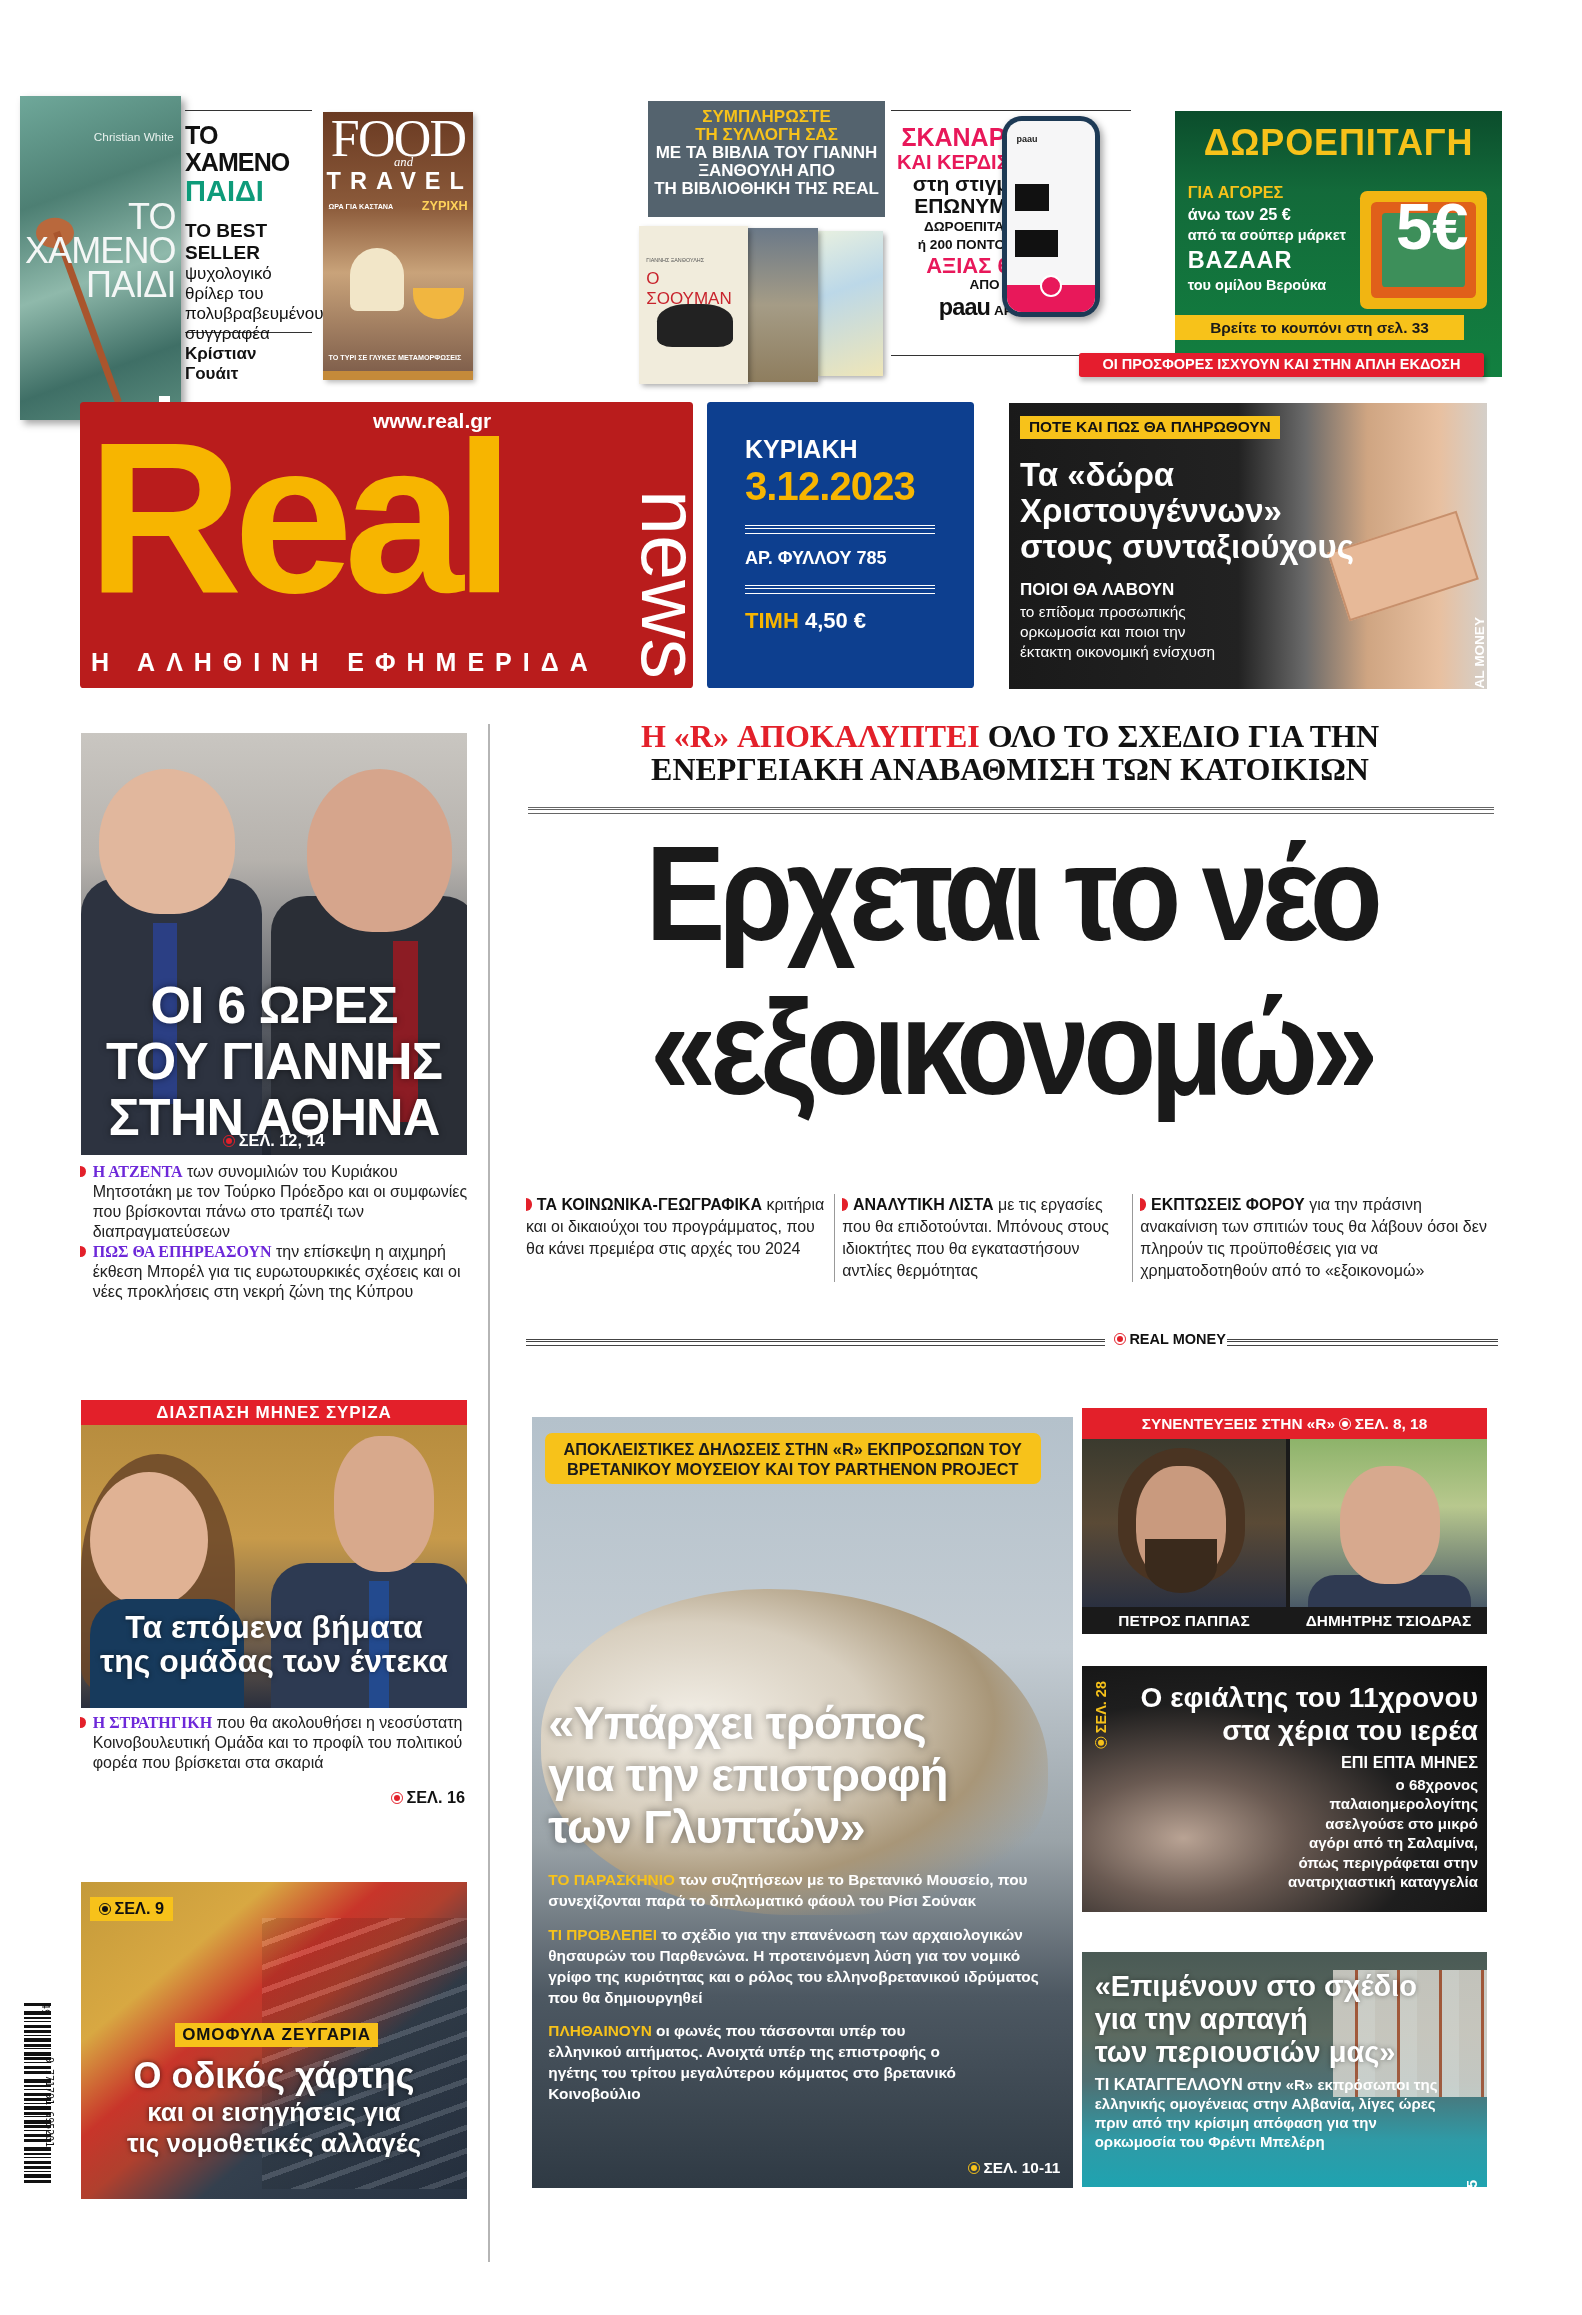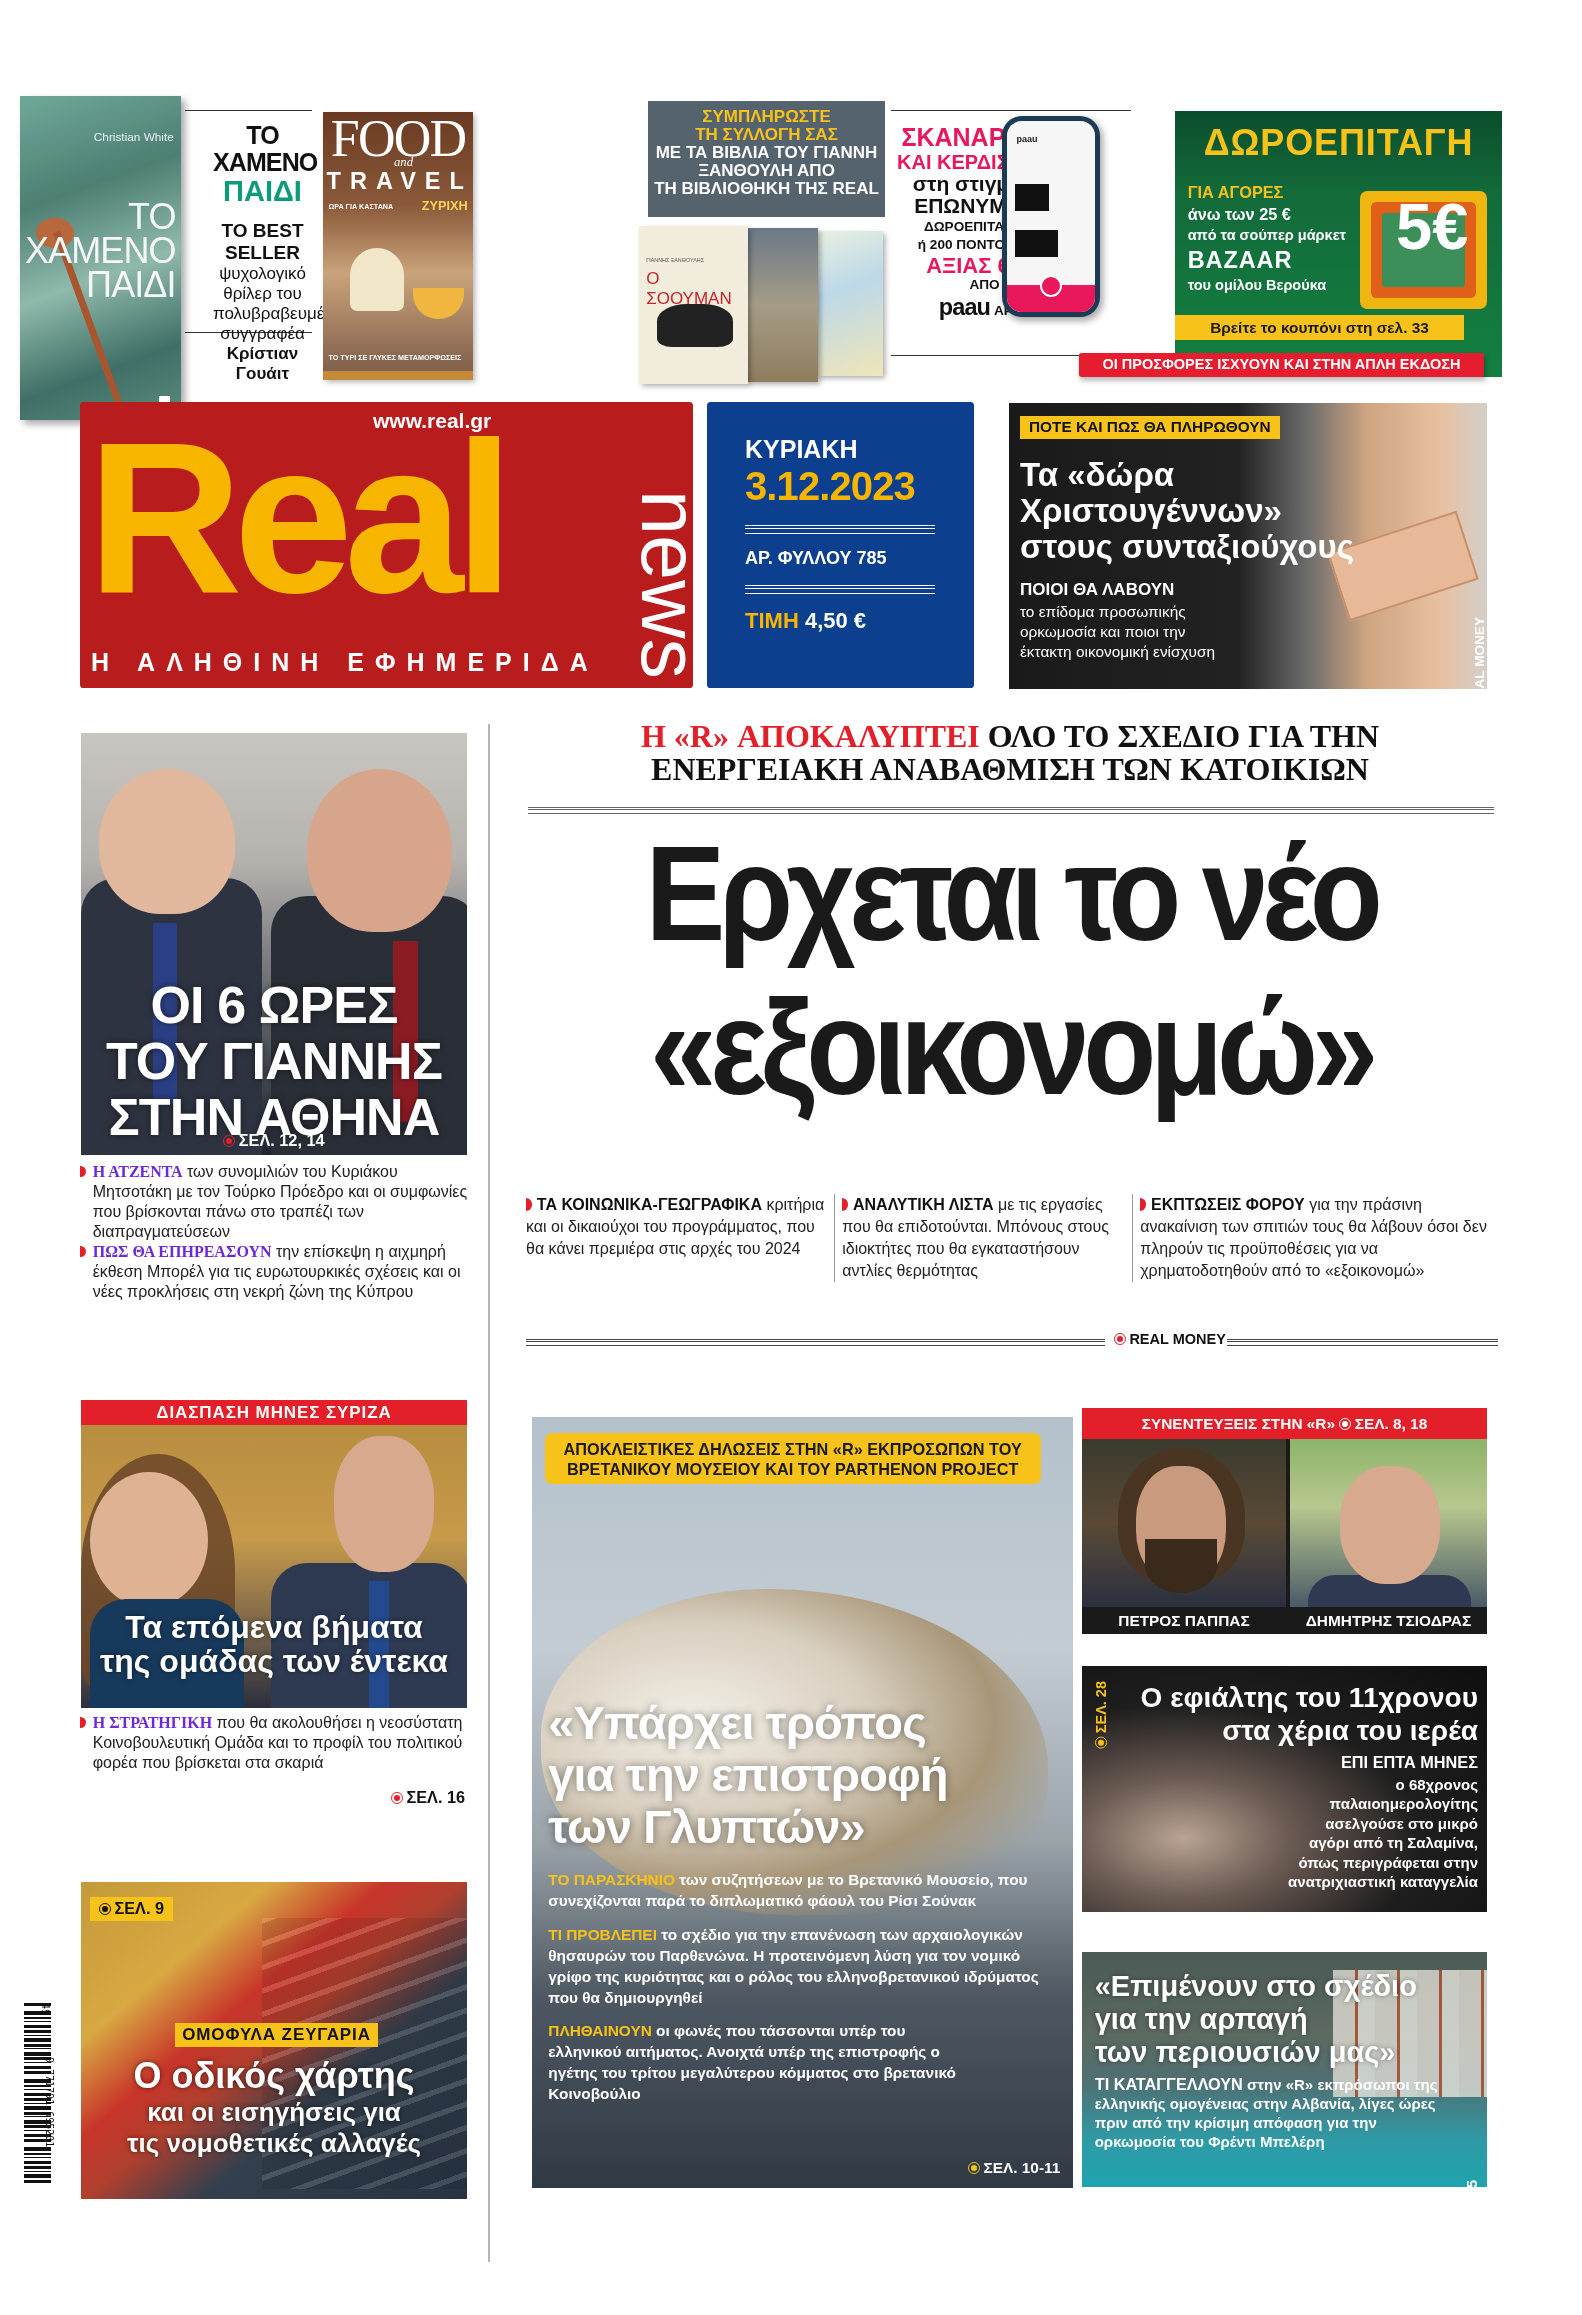--- a/index.html
+++ b/index.html
@@ -15,21 +15,21 @@
     background: linear-gradient(160deg, #6fa89a 0%, #4d7f73 30%, #8fb9ab 55%, #3f6f66 80%, #5b8c7e 100%);
     box-shadow: 3.6px 3.6px 7.2px rgba(0,0,0,0.35);
     overflow: hidden;
   }
   .book-cover .author { position:absolute; top: 34px; right: 7.2px; color:#e8f2ee; font-size: 11.8px; }
   .book-cover .title { position:absolute; top: 104px; right: 5.4px; text-align:right; color:#f4f7f6; font-size: 36px; line-height: 34px; font-weight: 300; letter-spacing: -0.9px; }
   .book-cover .stool { position:absolute; left: 16.3px; top: 118px; width: 38px; height: 38px; border-radius: 50%; background:#b9683c; transform: scaleY(0.8); }
   .book-cover .leg1 { position:absolute; left: 33px; top: 136px; width: 7.2px; height: 181px; background:#a9552d; transform: rotate(-20deg); transform-origin: top; }
   .book-cover .pub { position:absolute; bottom: 12.7px; right: 11px; width: 11px; height: 11px; background:#fff; }
 
-  .promo1 { left: 185px; top: 110px; width: 127px; height: 223px; border-top: 1.8px solid #333; border-bottom: 1.8px solid #333; text-align: center; padding-top: 11px; padding-left: 28px; }
+  .promo1 { left: 185px; top: 110px; width: 127px; height: 223px; border-top: 1.8px solid #333; border-bottom: 1.8px solid #333; text-align: left; padding-top: 11px; }
   .promo1 .t1 { font-size: 25px; font-weight: 700; line-height: 27px; letter-spacing: -0.9px; }
   .promo1 .t2 { font-size: 29px; font-weight: 700; color: #0e9b7a; line-height: 31px; }
   .promo1 .t3 { font-size: 19px; font-weight: 700; line-height: 22px; margin-top: 12.7px; }
   .promo1 .t4 { font-size: 17px; line-height: 20px; }
   .promo1 .t5 { font-size: 17px; font-weight: 700; line-height: 20px; }
 
   .magazine { left: 323px; top: 112px; width: 150px; height: 268px; background: linear-gradient(180deg, #6a3a22 0%, #8b5a3a 35%, #c9a37a 60%, #7a5a48 100%); box-shadow: 2.7px 2.7px 5.4px rgba(0,0,0,0.3); overflow:hidden; }
   .magazine .food { position:absolute; top: 0px; left: 1.8px; right: 1.8px; color:#fff; font-family:"Liberation Serif", serif; font-size: 52px; line-height: 54px; text-align:center; letter-spacing: -1.8px; }
   .magazine .and { position:absolute; top: 43px; left: 71px; color:#fff; font-family:"Liberation Serif", serif; font-style: italic; font-size: 12.7px; }
   .magazine .travel { position:absolute; top: 56px; left: 3.6px; right:3.6px; color:#fff; font-size: 23.5px; font-weight: 700; letter-spacing: 9px; text-align:center; }

